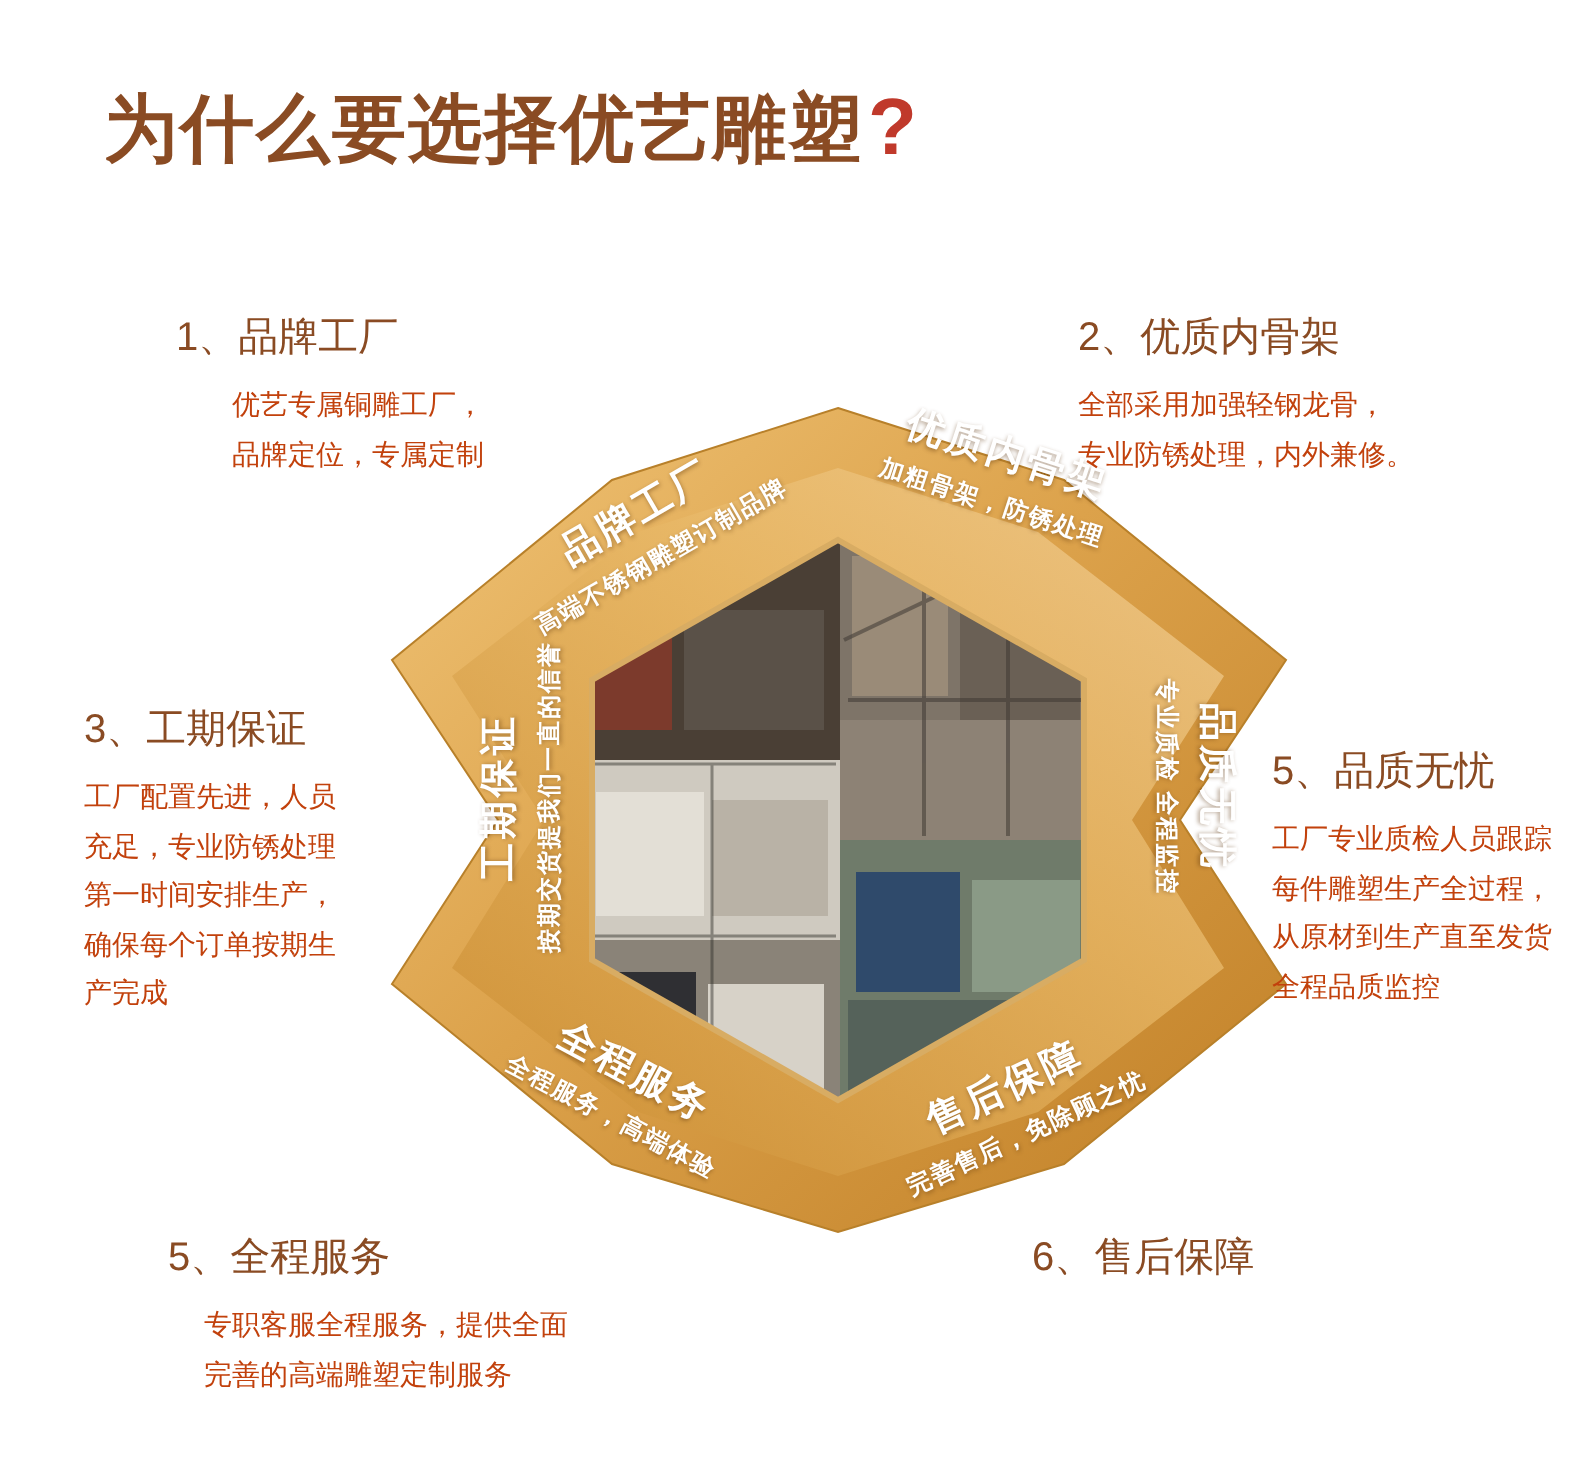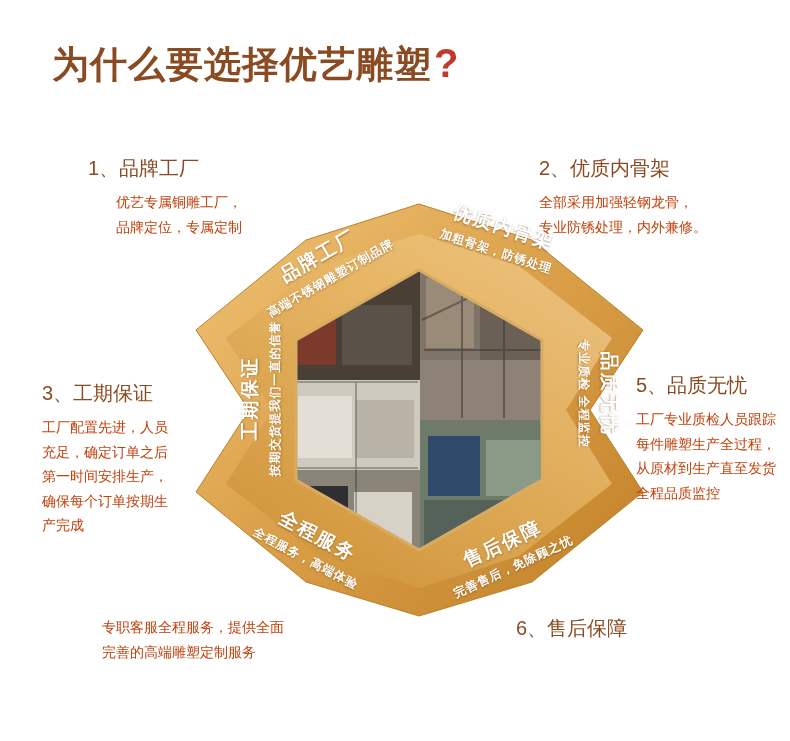--- a/index.html
+++ b/index.html
@@ -93,21 +93,21 @@
     white-space: nowrap;
   }
   .block .body {
     font-size: 14px;
     color: #c2410c;
     line-height: 1.75;
   }
   .b1 { left: 64px;  top: 155px; }
   .b1 .body { padding-left: 28px; }
   .b2 { left: 515px; top: 155px; }
-  .b3 { left: 18px;  top: 380px; }
+  .b3 { left: 18px;  top: 351px; }
   .b4 { left: 612px; top: 372px; }
   .b5 { left: 60px;  top: 615px; }
   .b5 .body { padding-left: 18px; }
   .b6 { left: 492px; top: 615px; }
 </style>
 </head>
 <body>
 
 <div class="page">
 
@@ -212,35 +212,36 @@
 
   <div class="block b2">
     <div class="head">2、优质内骨架</div>
     <div class="body" style="white-space:pre-line">全部采用加强轻钢龙骨，
 专业防锈处理，内外兼修。</div>
   </div>
 
   <div class="block b3">
     <div class="head">3、工期保证</div>
     <div class="body" style="white-space:pre-line">工厂配置先进，人员
-充足，确定订单之后
+充足，专业防锈处理
 第一时间安排生产，
 确保每个订单按期生
 产完成</div>
   </div>
 
   <div class="block b4">
     <div class="head">5、品质无忧</div>
     <div class="body" style="white-space:pre-line">工厂专业质检人员跟踪
 每件雕塑生产全过程，
 从原材到生产直至发货
 全程品质监控</div>
   </div>
 
   <div class="block b5">
+    <div class="head">5、全程服务</div>
     <div class="body" style="white-space:pre-line">专职客服全程服务，提供全面
 完善的高端雕塑定制服务</div>
   </div>
 
   <div class="block b6">
     <div class="head">6、售后保障</div>
   </div>
 
 </div>
 

